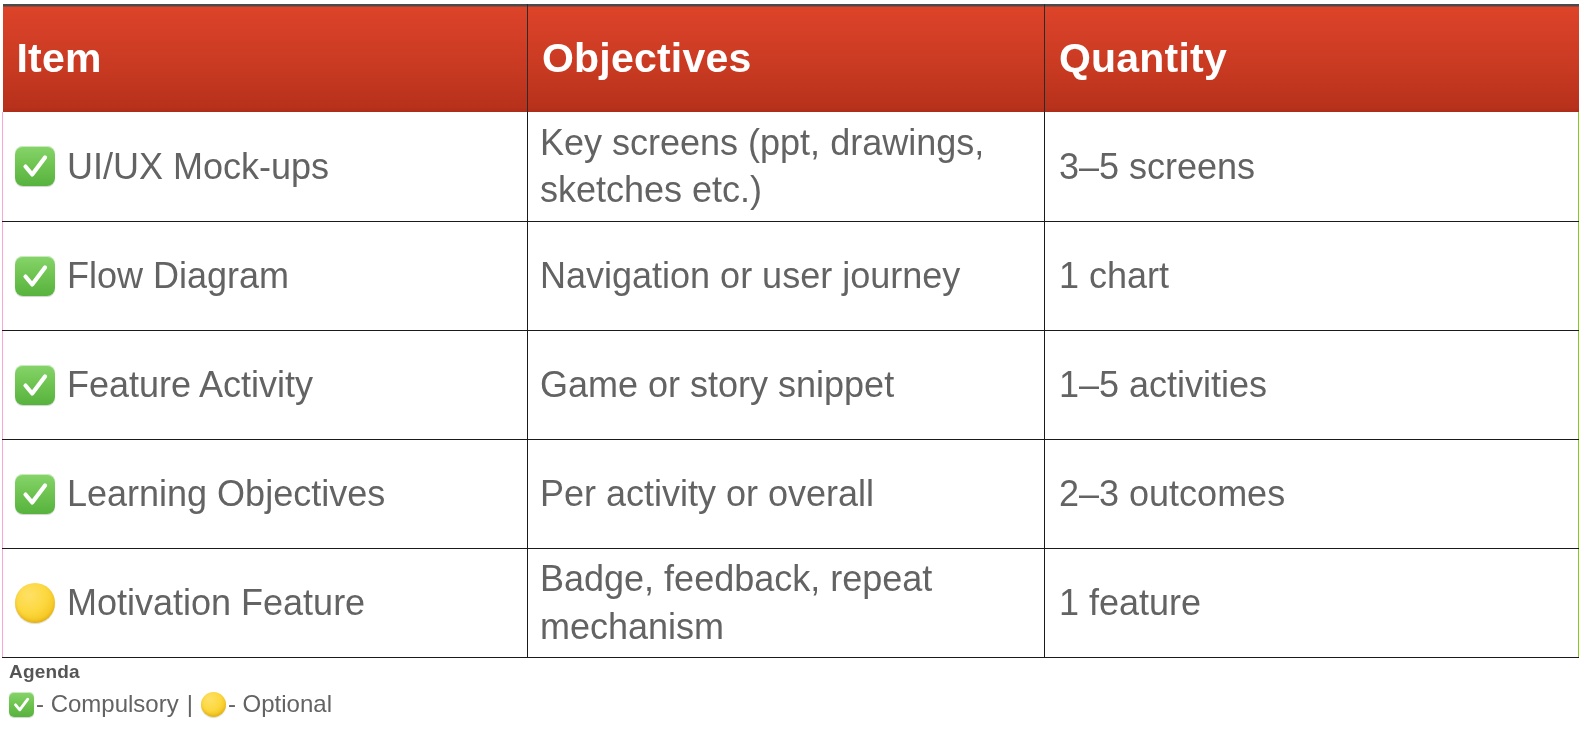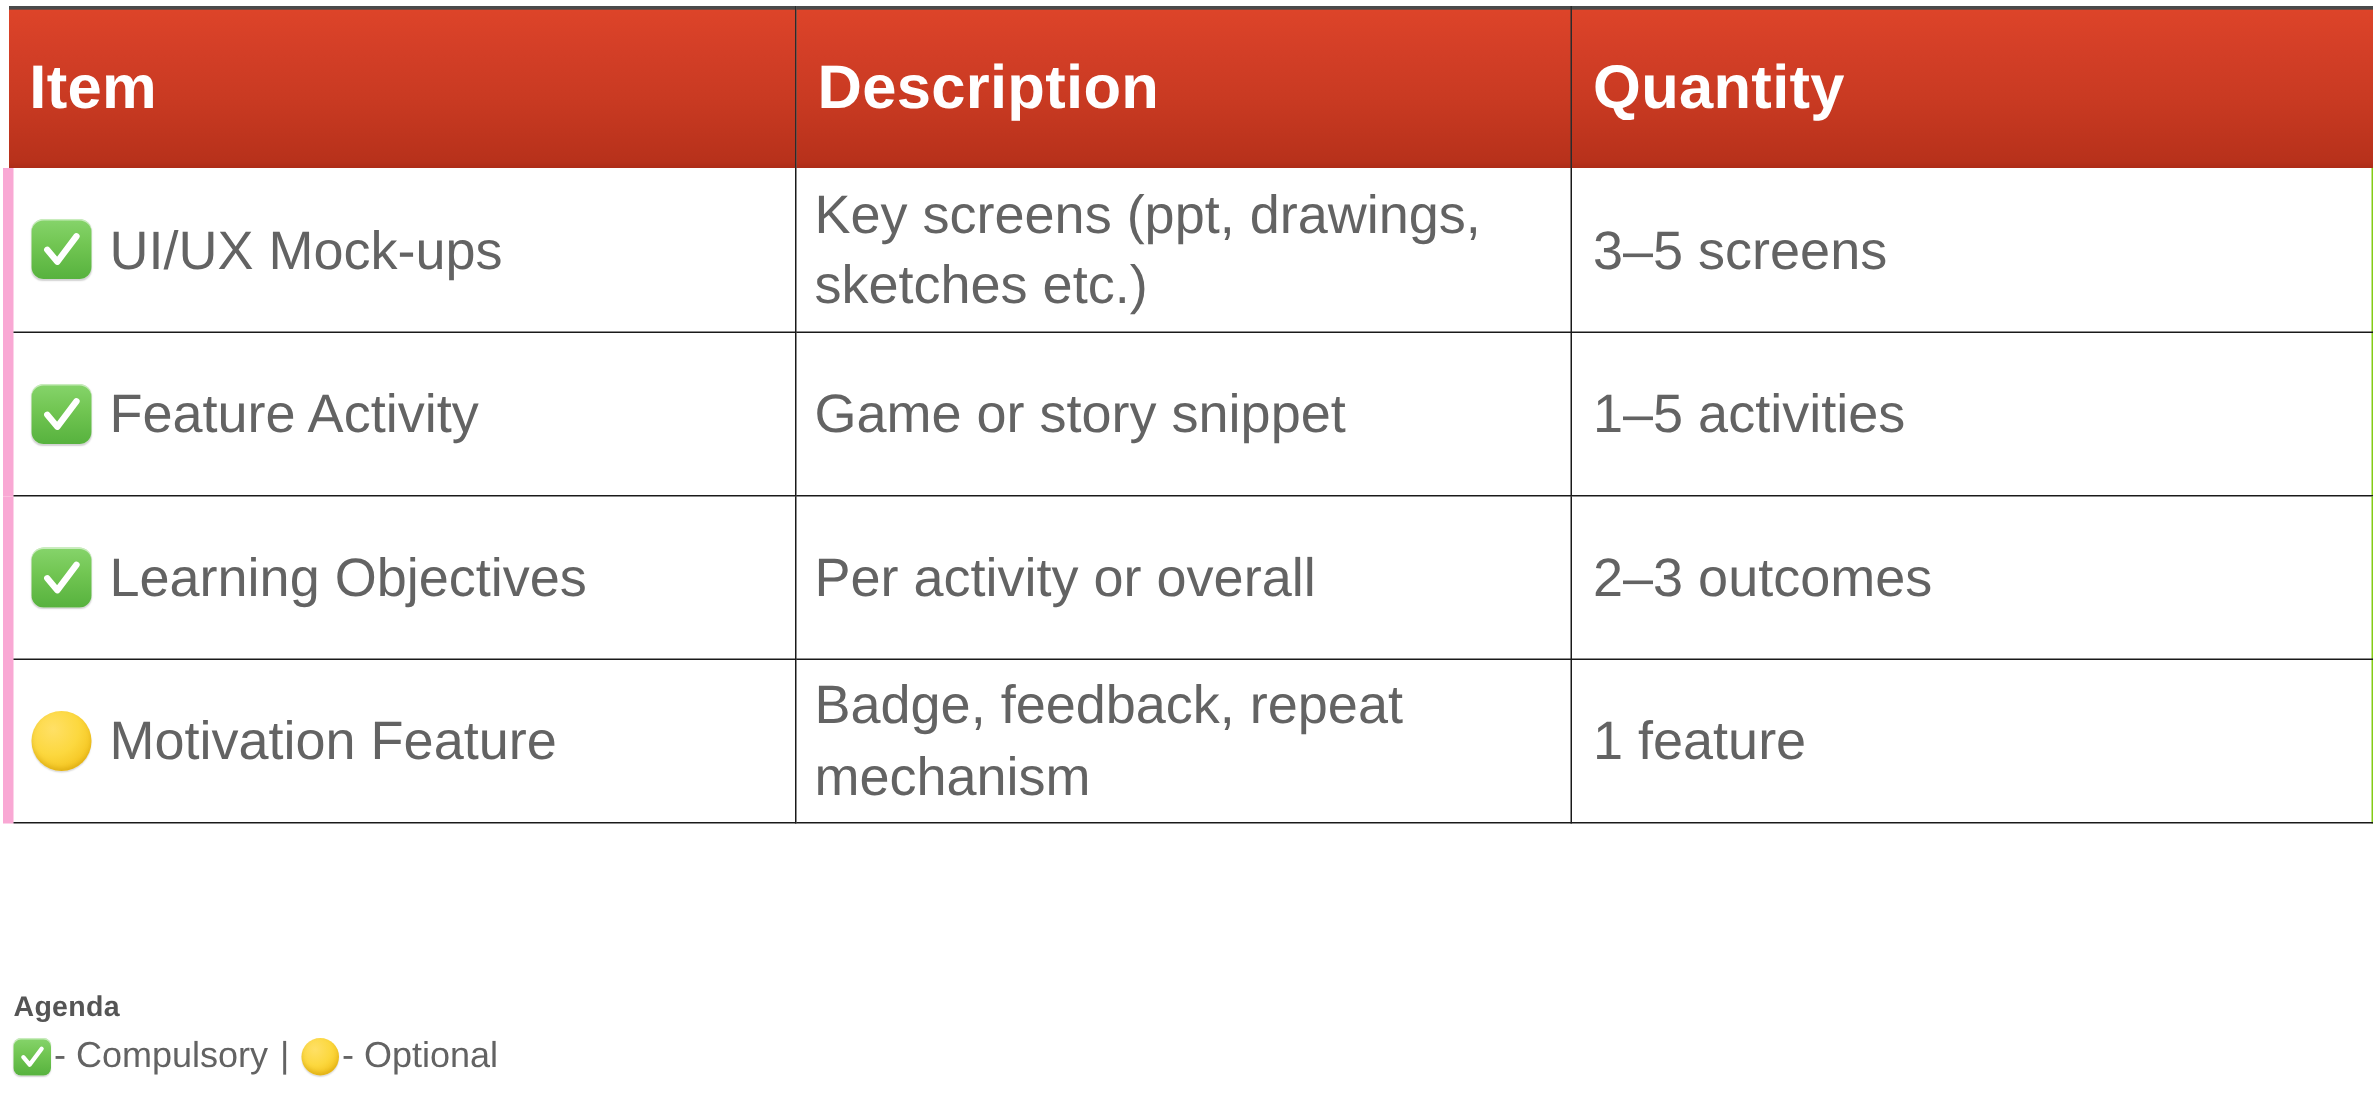--- a/index.html
+++ b/index.html
@@ -67,21 +67,21 @@
     border-bottom: 1px solid #1a1a1a;
     border-right: 1px solid #1a1a1a;
     border-left: 1px solid #1a1a1a;
     color: #636363;
     font-size: 36px;
     line-height: 1.31;
     box-sizing: border-box;
     background: #ffffff;
   }
   .deliverables-table tbody td.cell-item {
-    border-left: 7px solid #f9a8d4;
+    border-left: 1px solid #f9a8d4;
     padding-left: 12px;
   }
   .deliverables-table tbody td.cell-description {
     border-left: none;
     padding-left: 12px;
   }
   .deliverables-table tbody td.cell-quantity {
     border-left: none;
     border-right: 1px solid #84cc16;
     padding-left: 14px;
@@ -175,41 +175,55 @@
 
   <table class="deliverables-table">
     <colgroup>
       <col class="col-item">
       <col class="col-description">
       <col class="col-quantity">
     </colgroup>
     <thead>
       <tr>
         <th>Item</th>
-        <th>Description</th>
+        <th>Objectives</th>
         <th>Quantity</th>
       </tr>
     </thead>
     <tbody>
 
       <tr>
         <td class="cell-item">
           <div class="cell-inner">
             <span class="icon-check">
               <svg viewBox="0 0 40 40" aria-hidden="true">
                 <path d="M10.5 20.5 L17.2 28.5 L30 11.5" fill="none" stroke="#ffffff" stroke-width="4.2" stroke-linecap="round" stroke-linejoin="round"></path>
               </svg>
             </span>
             <span class="cell-text">UI/UX Mock-ups</span>
           </div>
         </td>
         <td class="cell-description">Key screens (ppt, drawings, sketches etc.)</td>
         <td class="cell-quantity">3–5 screens</td>
       </tr>
 
+      <tr>
+        <td class="cell-item">
+          <div class="cell-inner">
+            <span class="icon-check">
+              <svg viewBox="0 0 40 40" aria-hidden="true">
+                <path d="M10.5 20.5 L17.2 28.5 L30 11.5" fill="none" stroke="#ffffff" stroke-width="4.2" stroke-linecap="round" stroke-linejoin="round"></path>
+              </svg>
+            </span>
+            <span class="cell-text">Flow Diagram</span>
+          </div>
+        </td>
+        <td class="cell-description">Navigation or user journey</td>
+        <td class="cell-quantity">1 chart</td>
+      </tr>
 
       <tr>
         <td class="cell-item">
           <div class="cell-inner">
             <span class="icon-check">
               <svg viewBox="0 0 40 40" aria-hidden="true">
                 <path d="M10.5 20.5 L17.2 28.5 L30 11.5" fill="none" stroke="#ffffff" stroke-width="4.2" stroke-linecap="round" stroke-linejoin="round"></path>
               </svg>
             </span>
             <span class="cell-text">Feature Activity</span>

